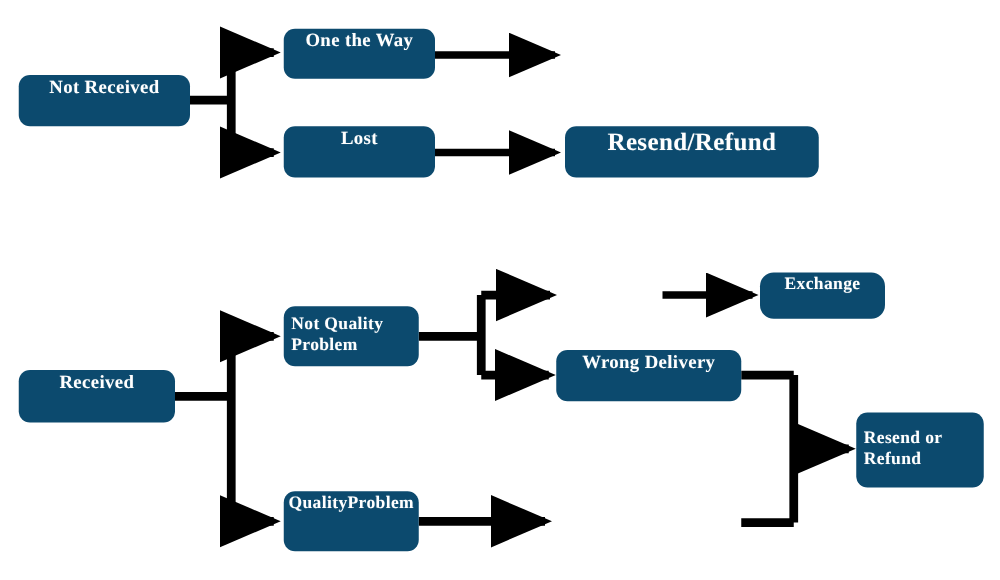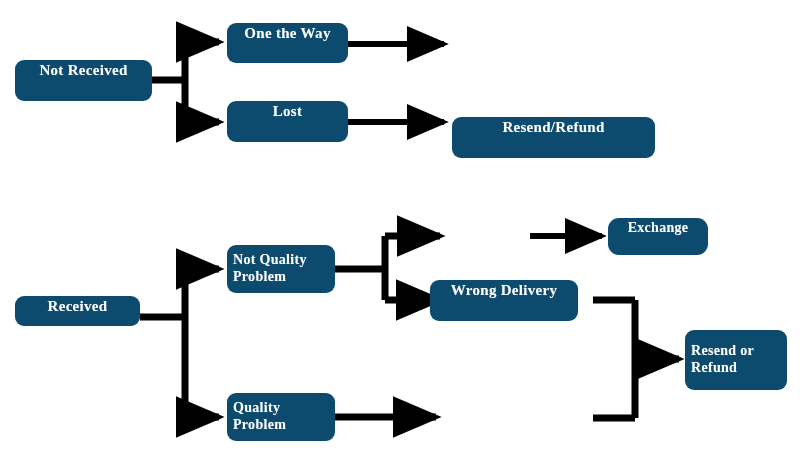--- a/index.html
+++ b/index.html
@@ -96,44 +96,44 @@
 
   <div class="node" style="left:227px; top:23px; width:121px; height:40px; font-size:15px;">
     <span>One the Way</span>
   </div>
 
   <div class="node" style="left:227px; top:101px; width:121px; height:41px; font-size:15px;">
     <span>Lost</span>
   </div>
 
 
-  <div class="node" style="left:452px; top:101px; width:203px; height:41px; font-size:15px;margin-top:16px;">
+  <div class="node" style="left:452px; top:101px; width:203px; height:41px; font-size:20px;">
     <span>Resend/Refund</span>
   </div>
 
-  <div class="node" style="left:15px; top:296px; width:125px; height:30px; font-size:15px;">
+  <div class="node" style="left:15px; top:296px; width:125px; height:42px; font-size:15px;">
     <span>Received</span>
   </div>
 
   <div class="node" style="left:227px; top:245px; width:108px; height:48px; font-size:14px; flex-direction:column;">
     <span>Not Quality</span>
     <span>Problem</span>
   </div>
 
-  <div class="node" style="left:227px; top:393px; width:108px; height:48px; font-size:14px; flex-direction:column;">
+  <div class="node" style="left:227px; top:393px; width:108px; height:48px; font-size:14px; ">
     <span>Quality</span>
     <span>Problem</span>
   </div>
 
 
   <div class="node" style="left:608px; top:218px; width:100px; height:37px; font-size:14px;border-radius:11px;">
     <span>Exchange</span>
   </div>
 
-  <div class="node" style="left:430px; top:280px; width:148px; height:41px; font-size:15px;">
+  <div class="node" style="left:445px; top:280px; width:148px; height:41px; font-size:15px;">
     <span>Wrong Delivery</span>
   </div>
 
 
   <div class="node" style="left:685px; top:330px; width:102px; height:60px; font-size:14px; flex-direction:column;">
     <span>Resend or</span>
     <span>Refund</span>
   </div>
 
 </div>

